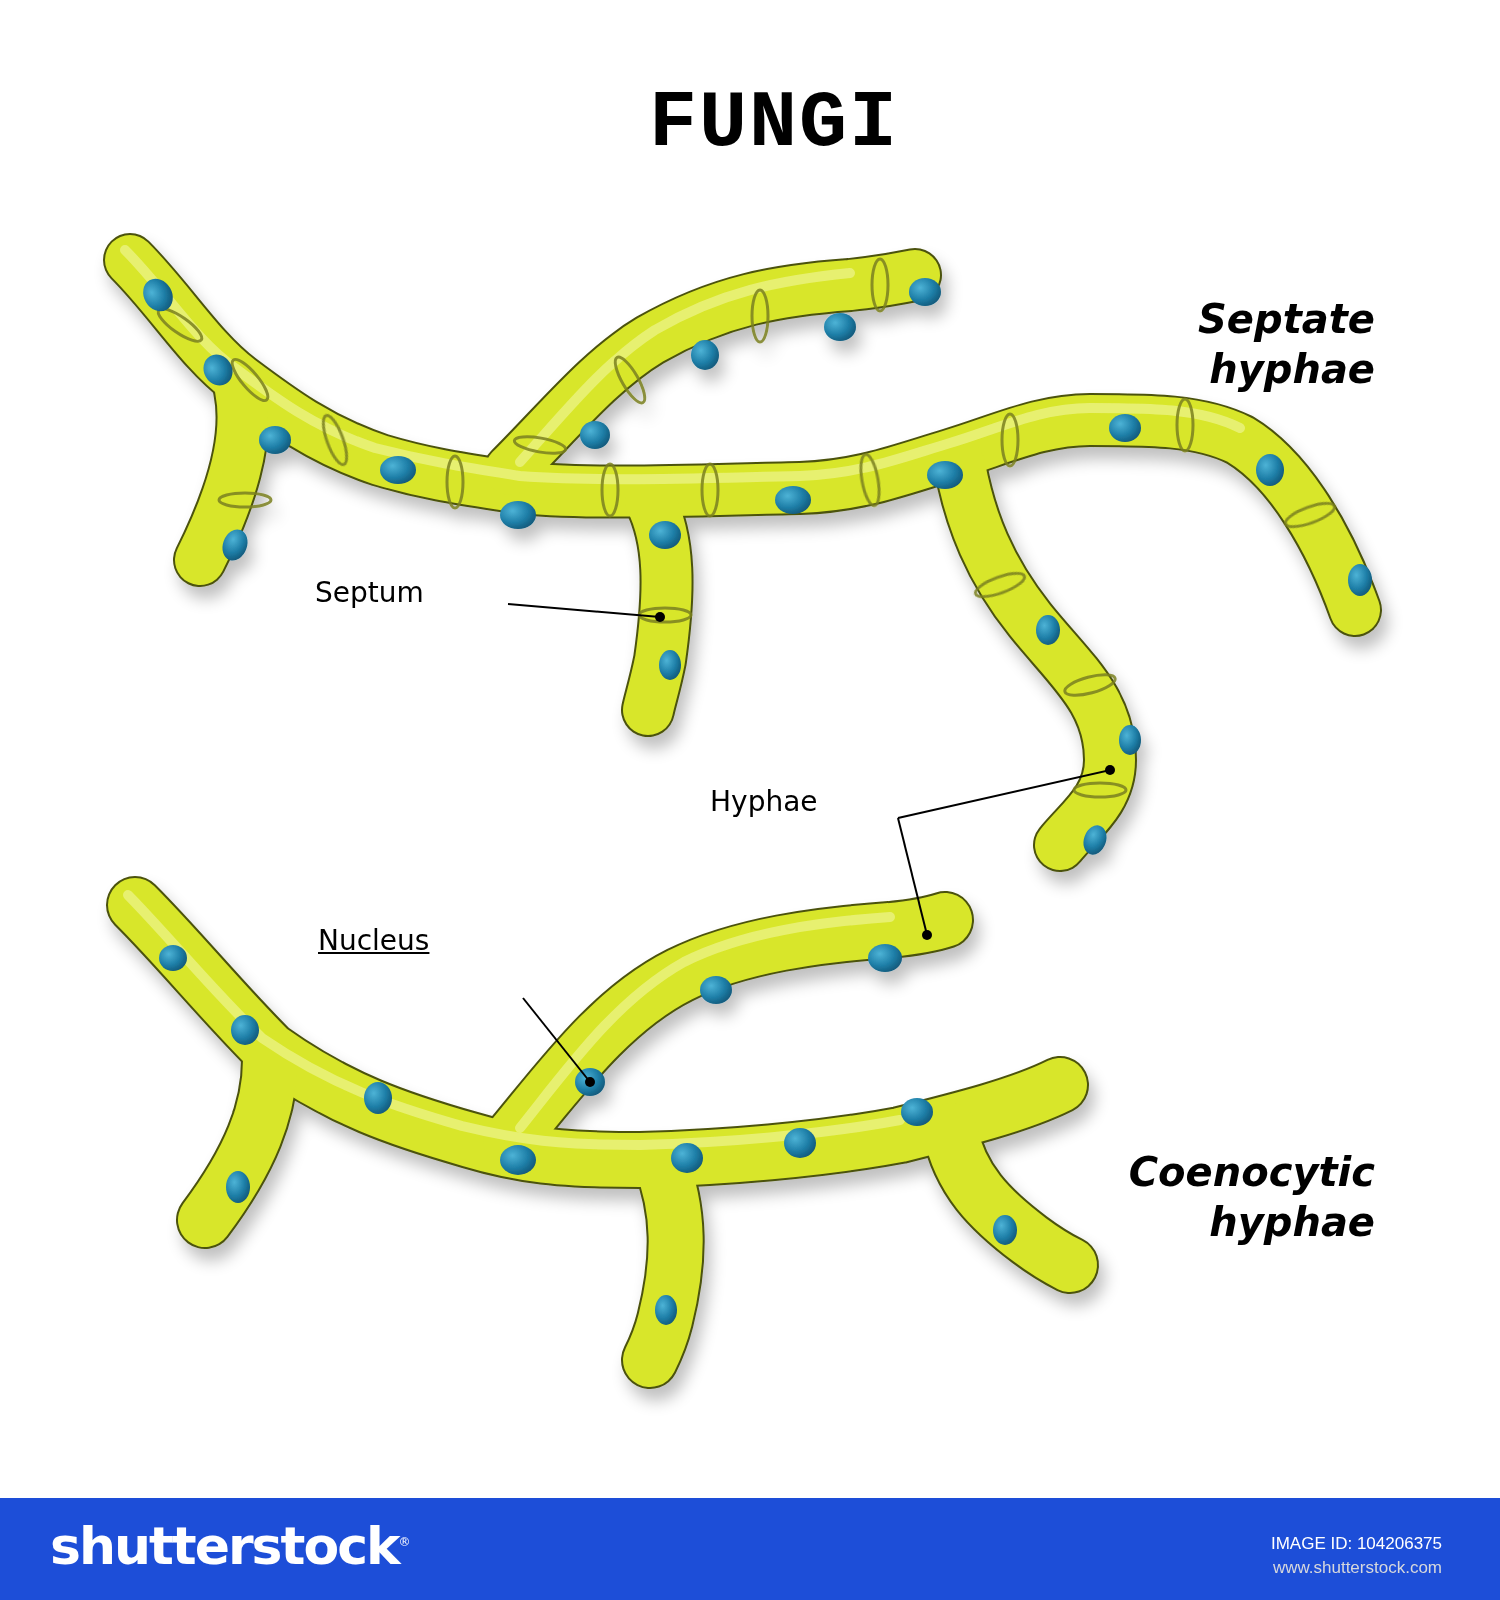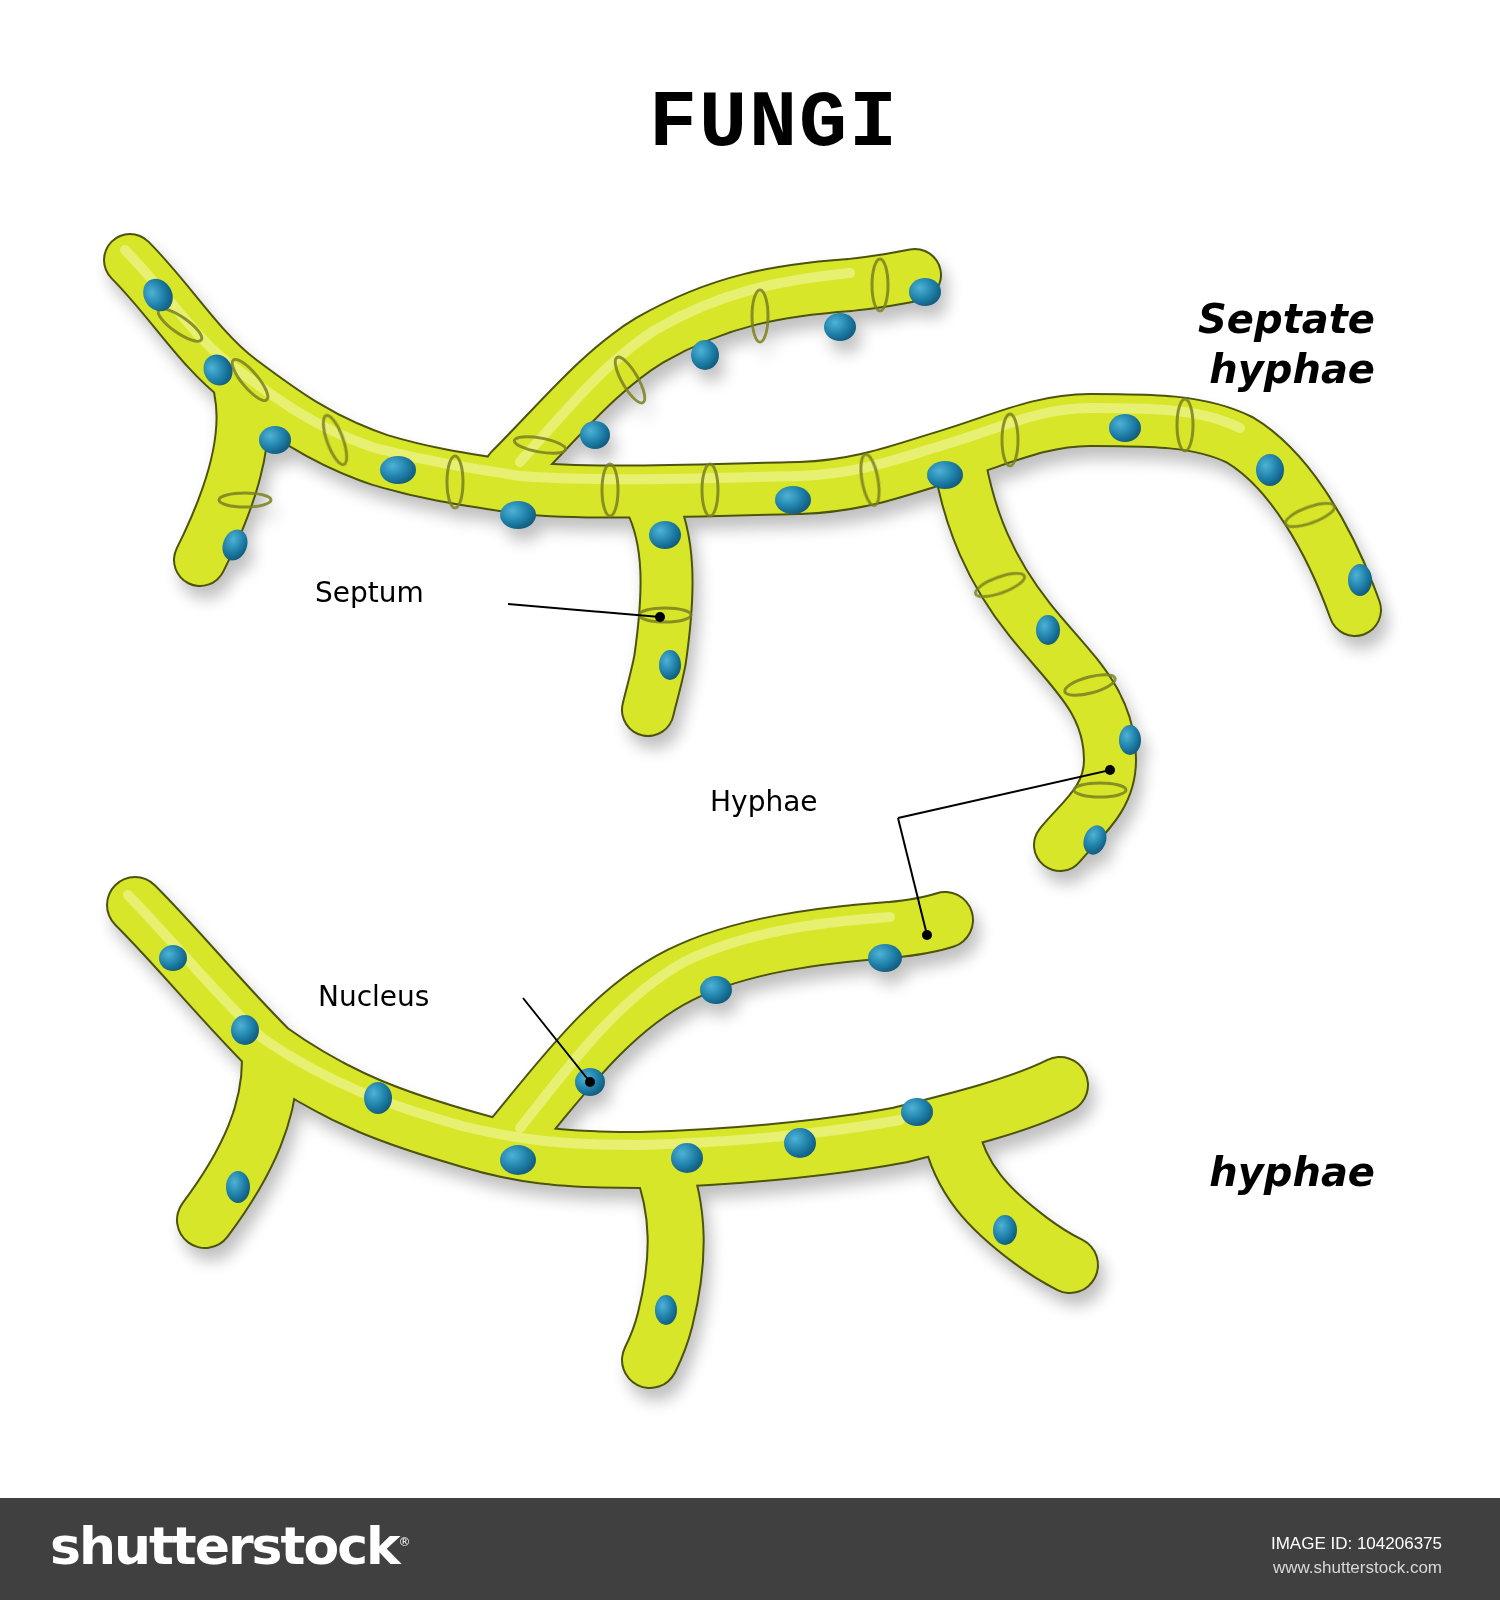--- a/index.html
+++ b/index.html
@@ -1,21 +1,21 @@
 <!DOCTYPE html>
 <html><head>
 <meta charset="utf-8">
 <style>
   html, body { margin:0; padding:0; }
   body { width:1500px; height:1600px; background:#ffffff; position:relative; overflow:hidden; font-family:"Liberation Sans", sans-serif; }
   .canvas { position:absolute; left:0; top:0; width:1500px; height:1500px; }
   .title { position:absolute; left:0; width:1500px; top:78px; text-align:center; font-family:Liberation Mono, monospace; font-weight:bold; font-size:80px; letter-spacing:2px; color:#000;padding-left:24px; }
   .type-label { position:absolute; font-family:"DejaVu Sans", sans-serif; font-weight:bold; font-style:italic; font-size:40px; line-height:50px; color:#000; text-align:right; }
   .callout { position:absolute; font-family:"DejaVu Sans", sans-serif; font-size:28px; color:#000; }
-  .footer { position:absolute; left:0; top:1498px; width:1500px; height:102px; background:#404040; }
+  .footer { position:absolute; left:0; top:1498px; width:1500px; height:102px; background:#1d4ed8; }
   .brand { position:absolute; left:50px; top:18px; font-family:"DejaVu Sans", sans-serif; font-size:52px; font-weight:bold; color:#fff; letter-spacing:-2px; }
   .brand sup { font-size:12px; font-weight:normal; }
   .imgid { position:absolute; right:58px; top:36px; font-family:"Liberation Sans", sans-serif; font-size:17px; color:#fff; }
   .imgid b { font-weight:normal; }
   .site { position:absolute; right:58px; top:60px; font-family:"Liberation Sans", sans-serif; font-size:17px; color:#d6d8dc; }
   svg { position:absolute; left:0; top:0; }
 </style>
 </head>
 <body>
 
@@ -162,25 +162,26 @@
   </svg>
 
   <div class="title">FUNGI</div>
 
   <div class="type-label" style="right:125px; top:262px;margin-top:32px;">
     <div>Septate</div>
     <div>hyphae</div>
   </div>
 
   <div class="type-label" style="right:125px; top:1147px;">
+    <div>Coenocytic</div>
     <div>hyphae</div>
   </div>
 
   <div class="callout" style="left:315px; top:576px;">Septum</div>
   <div class="callout" style="left:710px; top:785px;">Hyphae</div>
-  <div class="callout" style="left:318px; top:980px;">Nucleus</div>
+  <div class="callout" style="left:318px; top:924px;text-decoration:underline;">Nucleus</div>
 </div>
 
 <div class="footer">
   <div class="brand"><span>shutterstock</span><sup>®</sup></div>
   <div class="imgid"><b>IMAGE ID:</b> <span>104206375</span></div>
   <div class="site">www.shutterstock.com</div>
 </div>
 
 </body></html>

